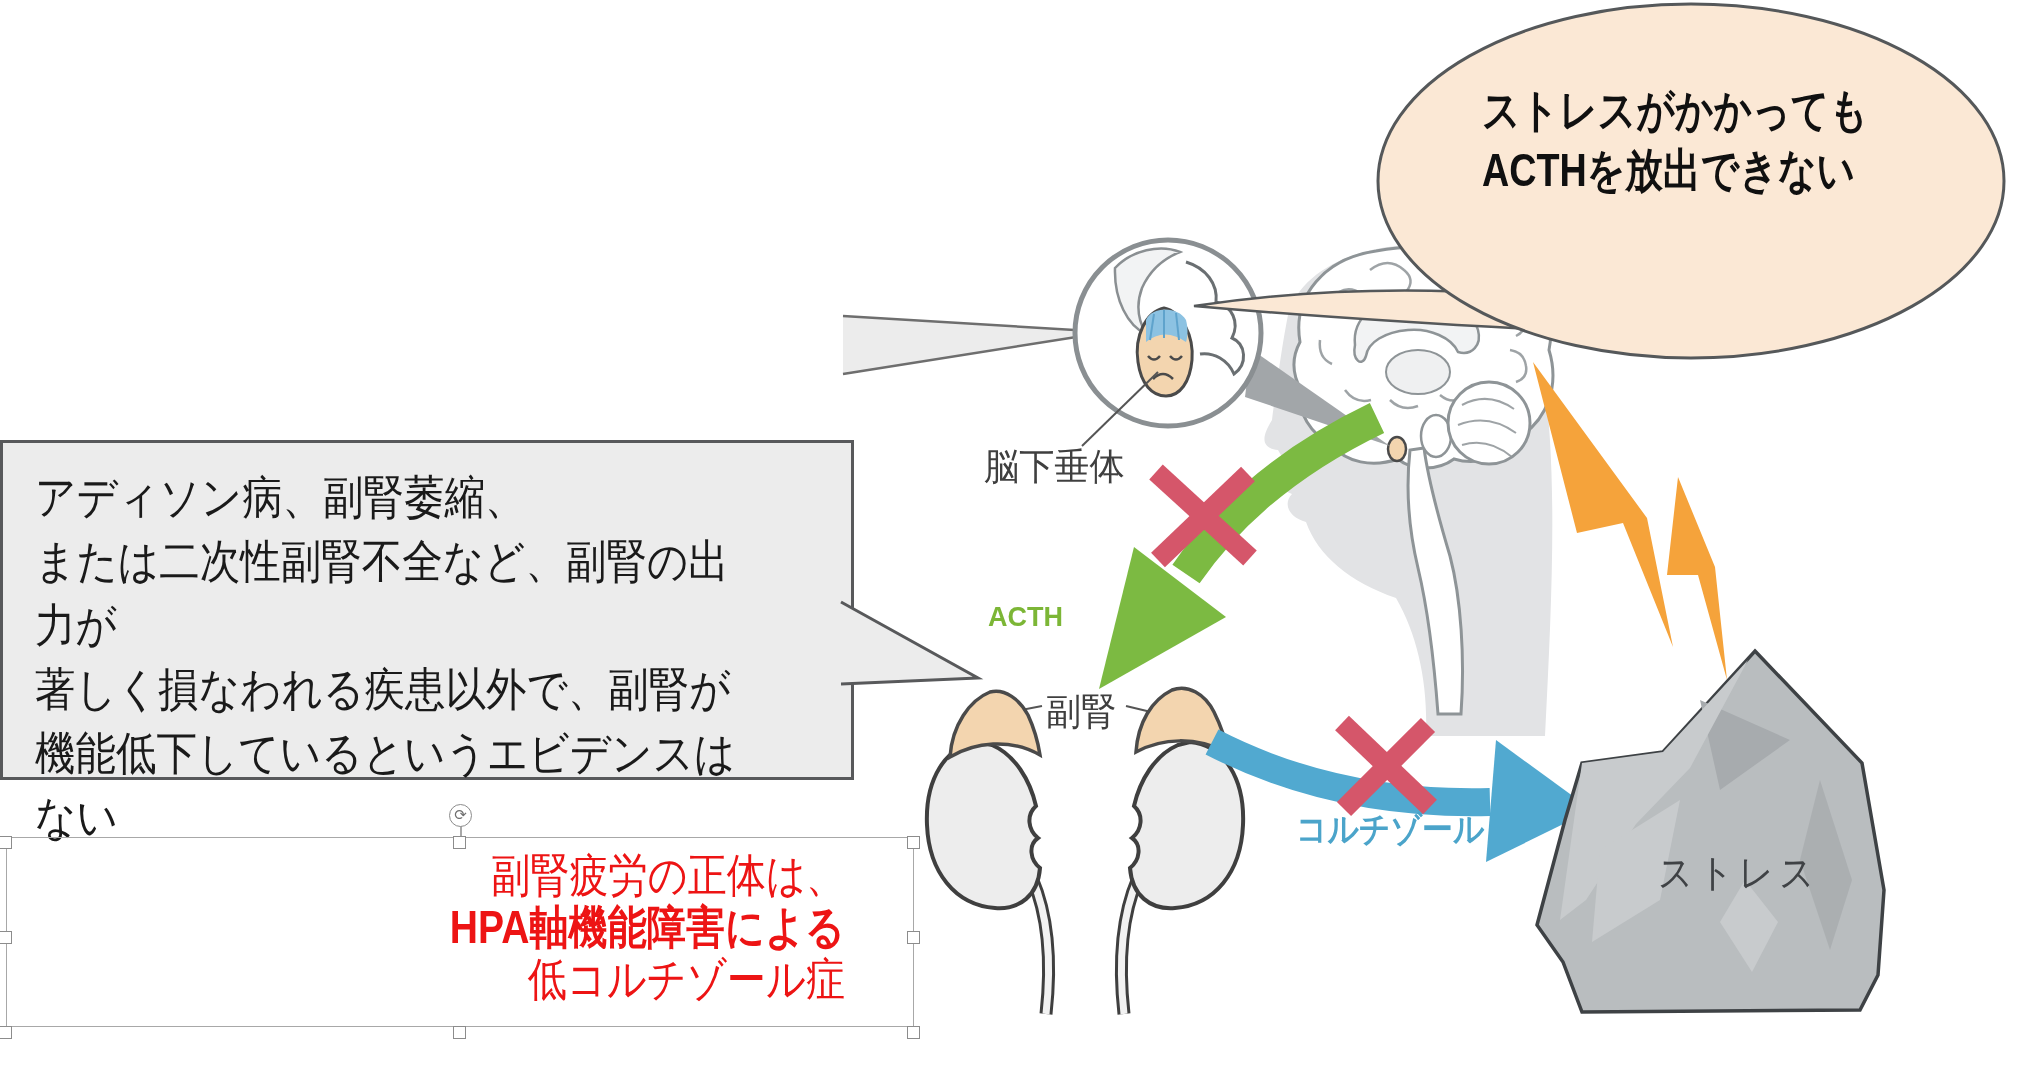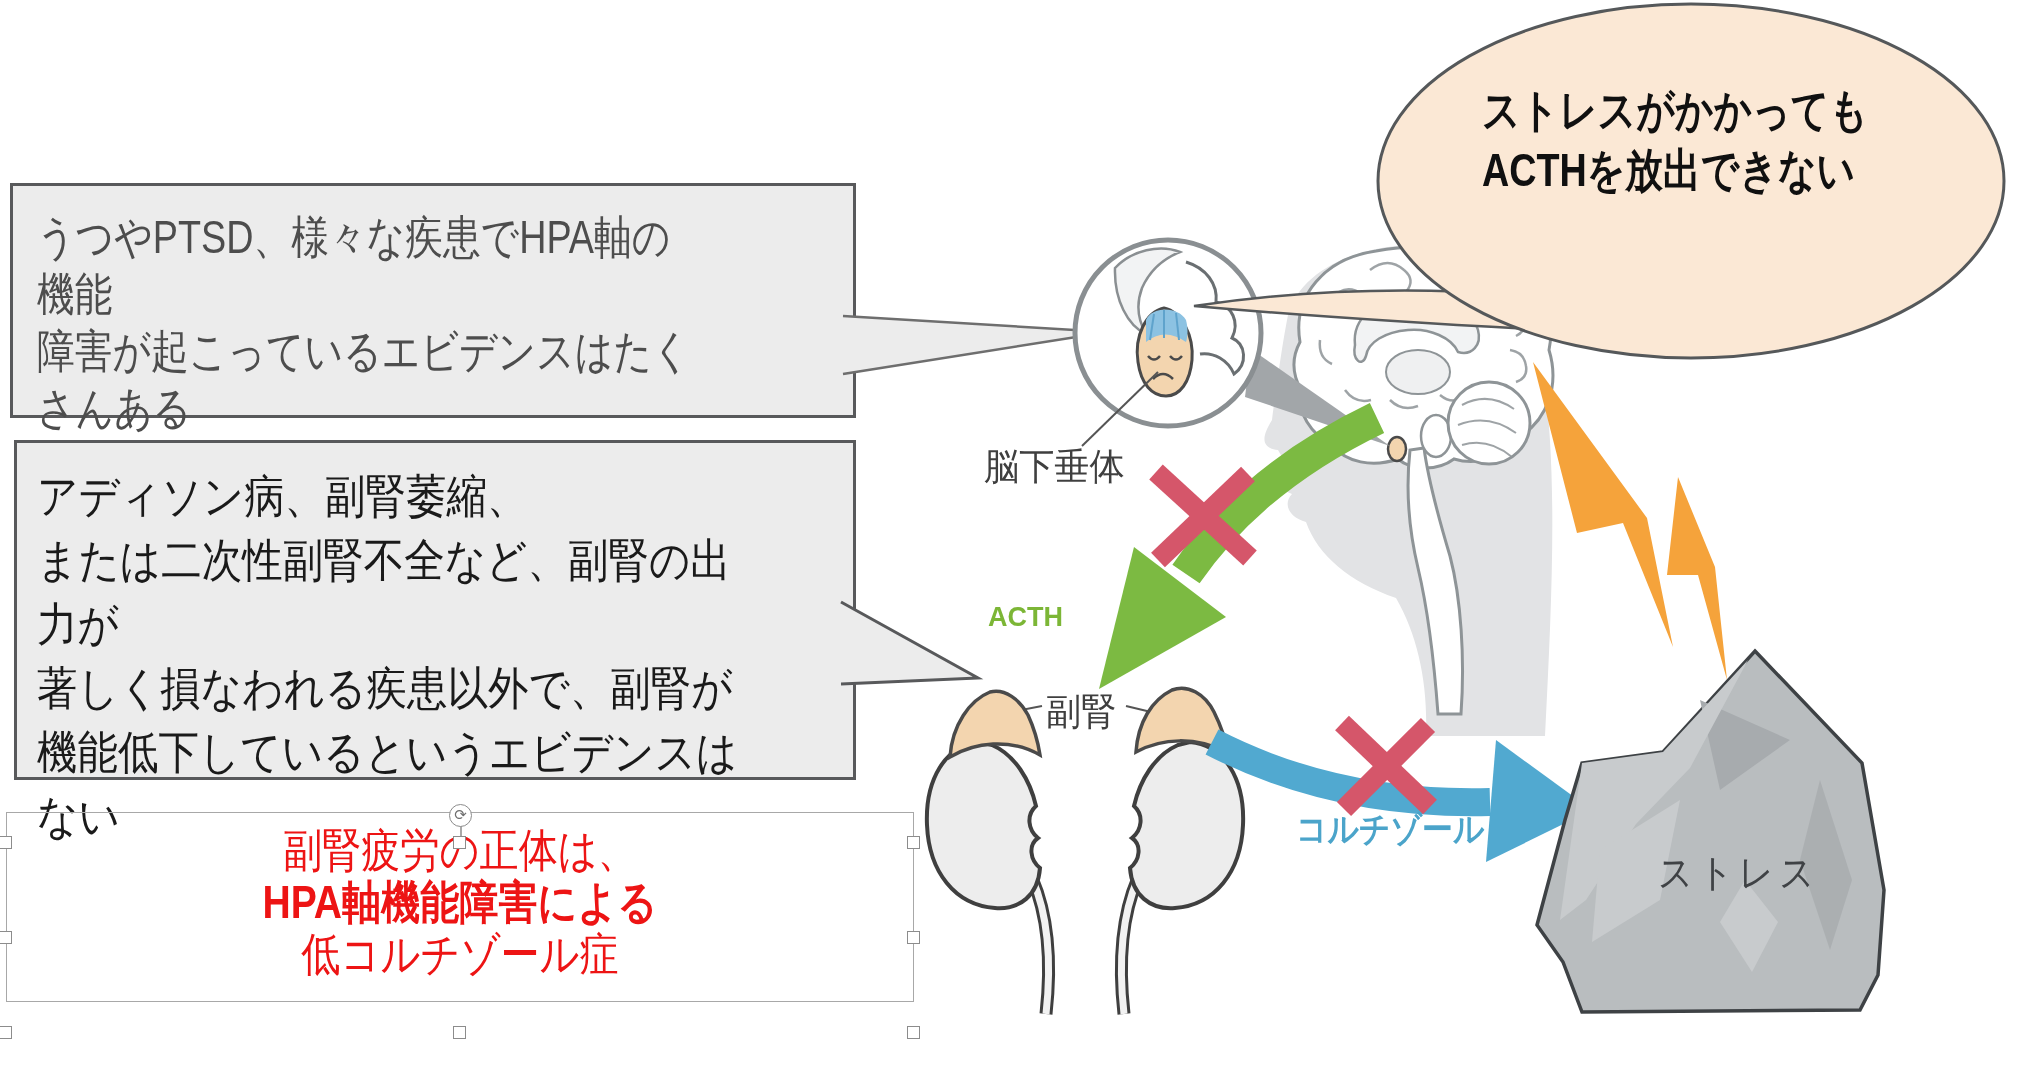--- a/index.html
+++ b/index.html
@@ -5,26 +5,26 @@
   html,body{margin:0;padding:0;background:#ffffff;}
   .canvas{position:relative;width:2018px;height:1078px;background:#fff;overflow:hidden;
           font-family:"Liberation Sans","DejaVu Sans",sans-serif;}
   svg.layer{position:absolute;left:0;top:0;pointer-events:none;}
 
   
   .callout{position:absolute;background:var(--box_fill);border:3px solid var(--box_border);box-sizing:content-box;}
   .callout .txt{transform-origin:left top;}
   .callout-top{left:10px;top:183px;width:806px;height:206px;padding:23px 10px 0 24px;}
   .callout-top .txt{transform:scaleX(.82);font-size:46px;line-height:57px;color:var(--box1_text);}
-  .callout-mid{left:14px;top:440px;width:806px;height:312px;padding:22px 10px 0 20px;font-family:Liberation Serif, serif;}
+  .callout-mid{left:0;top:440px;width:806px;height:312px;padding:22px 10px 0 32px;}
   .callout-mid .txt{transform:scaleX(.88);font-size:46px;line-height:64px;color:var(--box2_text);}
 
   
-  .conclusion{position:absolute;left:6px;top:812px;width:908px;height:190px;
-              border:1.5px solid var(--selection_gray);box-sizing:border-box;text-align:center;}
+  .conclusion{position:absolute;left:6px;top:837px;width:908px;height:190px;
+              border:1.5px solid var(--selection_gray);box-sizing:border-box;text-align:right;}
   .conclusion .txt{margin-top:11px;transform:scaleX(.85);transform-origin:center top;
                    font-size:46px;line-height:52px;color:var(--conclusion_red);font-weight:500;}
   .conclusion .txt .strong{font-weight:800;}
 
   
   .handle{position:absolute;width:13px;height:13px;background:#fff;border:1.5px solid #8c8c8c;
           box-sizing:border-box;margin-left:-7px;margin-top:-7px;}
   .rot-handle{position:absolute;left:449px;top:804px;width:23px;height:23px;border-radius:50%;
               background:#fff;border:1.5px solid #8c8c8c;box-sizing:border-box;color:#6f6f6f;
               font-size:15px;line-height:19px;text-align:center;}
@@ -42,26 +42,20 @@
   .lbl-cortisol{left:1296px;top:806px;font-size:35px;font-weight:800;color:var(--accent_blue);
                 transform:scaleX(.88);transform-origin:left top;}
   .lbl-stress{left:1658px;top:846px;font-size:39px;color:#3f4245;letter-spacing:6px;
               transform:scaleX(.88);transform-origin:left top;}
 </style>
 </head>
 <body>
 
 <div class="canvas">
 
-  <div class="callout callout-top">
-    <div class="txt">
-      <div>うつやPTSD、様々な疾患でHPA軸の機能</div>
-      <div>障害が起こっているエビデンスはたくさんある</div>
-    </div>
-  </div>
 
   <div class="callout callout-mid">
     <div class="txt">
       <div>アディソン病、副腎萎縮、</div>
       <div>または二次性副腎不全など、副腎の出力が</div>
       <div>著しく損なわれる疾患以外で、副腎が</div>
       <div>機能低下しているというエビデンスはない</div>
     </div>
   </div>
 

